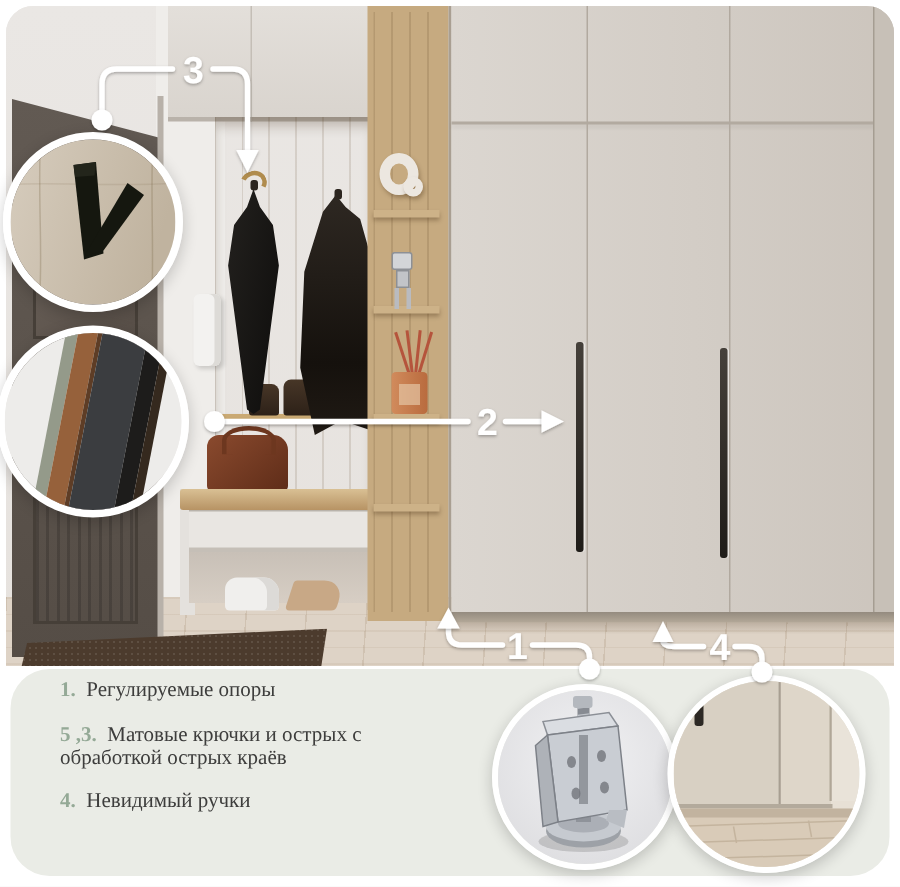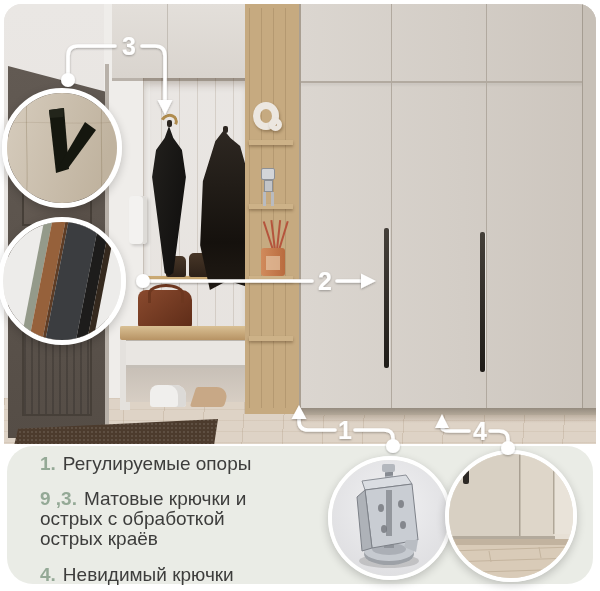--- a/index.html
+++ b/index.html
@@ -94,22 +94,22 @@
   .inset{border-radius:50%;border:5px solid #fff;overflow:hidden;
          box-shadow:0 3px 10px rgba(0,0,0,.20);z-index:6;}
   .inset svg{position:absolute;left:0;top:0;}
   .ins-hook{left:2px;top:88px;width:120px;height:120px;}
   .ins-edge{left:-2px;top:217px;width:128px;height:128px;}
   .ins-foot{left:328px;top:456px;width:124px;height:124px;border-width:4px;}
   .ins-plinth{left:445px;top:450px;width:132px;height:132px;border-width:4px;}
 
   
   .legend-panel{left:7px;top:446px;width:586px;height:138px;background:#eaece6;border-radius:26px;z-index:5;}
-  .legend-text{left:33px;top:8px;width:250px;color:#3d3d3c;font-size:19px;line-height:1.06;
-               font-weight:500;position:absolute;}
+  .legend-text{left:33px;top:8px;width:250px;color:#3d3d3c;font-size:14px;line-height:1.06;
+               font-weight:500;position:absolute;font-family:Liberation Serif, serif;}
   .legend-text p{position:relative;margin:0 0 0 0;}
   .legend-text p + p{margin-top:15px;}
   .legend-text .num{position:relative;color:#94a996;font-weight:bold;margin-right:7px;}
   .legend-text .txt{position:relative;}
 
   
   .overlay{left:0;top:0;z-index:20;pointer-events:none;}
   .co-num{font-family:"Liberation Sans",sans-serif;font-weight:bold;font-size:25px;}
 </style>
 </head>
@@ -178,24 +178,24 @@
     <div class="ward-shadow"></div>
     <div class="intercom"></div>
   </div>
 
   <div class="legend-panel">
     <div class="legend-text">
       <p>
         <span class="num">1.</span><span class="txt">Регулируемые опоры</span>
       </p>
       <p>
-        <span class="num">9 ,3.</span><span class="txt">Матовые крючки и острых с обработкой острых краёв</span>
+        <span class="num">5 ,3.</span><span class="txt">Матовые крючки и острых с обработкой острых краёв</span>
       </p>
       <p>
-        <span class="num">4.</span><span class="txt">Невидимый крючки</span>
+        <span class="num">4.</span><span class="txt">Невидимый ручки</span>
       </p>
     </div>
   </div>
 
   <div class="inset ins-hook">
     <svg width="110" height="110" viewBox="0 0 110 110">
       <defs>
         <linearGradient id="woodg" x1="0" y1="0" x2="1" y2="0.3">
           <stop offset="0" stop-color="#d6ccbd"></stop>
             <stop offset="1" stop-color="#c0b39f"></stop>

